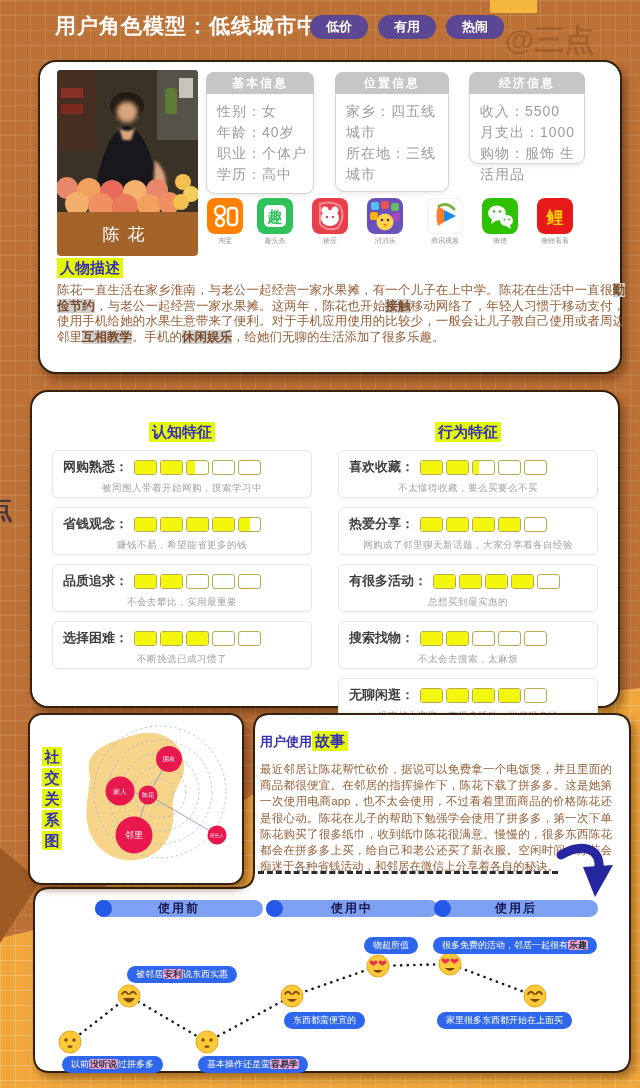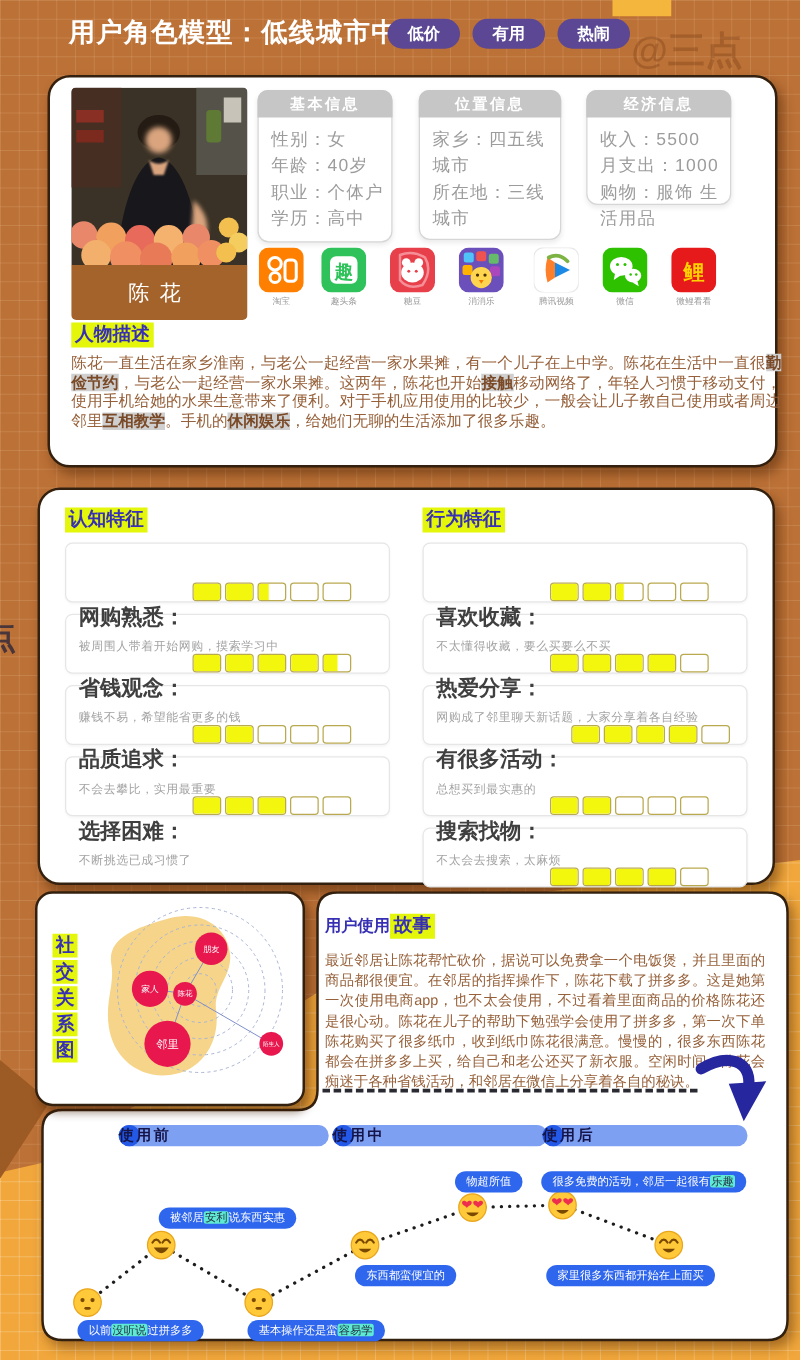--- a/index.html
+++ b/index.html
@@ -41,26 +41,26 @@
   .app{position:absolute;top:136px;width:46px;text-align:center;}
   .app svg{display:block;margin:0 auto;}
   .app-label{margin-top:2px;font-size:7px;color:#9a9a9a;white-space:nowrap;}
   .sec-title{display:inline-block;font-size:15px;font-weight:bold;color:#3730B3;
     background:#E4F70B;padding:1px 3px;line-height:18px;}
   .sec-title-plain{display:inline-block;font-size:13px;font-weight:bold;color:#3730B3;line-height:18px;padding:1px 0;}
   .desc-text{position:absolute;left:17px;top:221px;width:568px;font-size:12.5px;line-height:15.5px;
     color:#96603A;text-align:justify;}
   .desc-text .hl{background:#cfcfcf;font-weight:bold;color:#7A4A28;}
   
-  .traits-grid{display:grid;grid-template-columns:1fr 1fr;column-gap:26px;padding:14px 20px 10px 20px;}
+  .traits-grid{display:grid;grid-template-columns:1fr 1fr;column-gap:26px;padding:30px 20px 10px 20px;text-align:center;}
   .trait-col .sec-title{margin-bottom:8px;}
   .trait-item{border:1px solid #e6e6e6;border-radius:6px;background:#fff;padding:7px 10px 5px 10px;
     margin-bottom:9px;height:48px;box-sizing:border-box;box-shadow:0 1px 2px rgba(0,0,0,.04);}
   .trait-top{display:flex;align-items:center;}
-  .trait-label{font-size:17px;font-weight:bold;color:#3f3f3f;white-space:nowrap;margin-top:40px;}
+  .trait-label{font-size:13px;font-weight:bold;color:#3f3f3f;white-space:nowrap;}
   .rating{display:flex;gap:3px;margin-left:6px;}
   .rating-cell{width:21px;height:13px;border:1px solid #b9a94f;border-radius:3px;background:#fff;overflow:hidden;}
   .rating-fill{height:100%;background:#F3F70D;}
   .trait-desc{margin-top:6px;font-size:9.5px;color:#a3a3a3;letter-spacing:.5px;white-space:nowrap;}
   
   #bottom{left:20px;top:713px;width:610px;height:359px;z-index:2;}
   #lshape{position:absolute;left:0;top:0;filter:drop-shadow(4px 5px 5px rgba(61,26,0,.45));}
   .social-card{position:absolute;left:8px;top:0;width:216px;height:172px;background:#fff;
     border:2px solid #33200e;border-radius:14px;box-shadow:4px 5px 7px rgba(61,26,0,.45);box-sizing:border-box;}
   .vtitle{position:absolute;left:12px;top:32px;display:flex;flex-direction:column;gap:2px;}
@@ -68,25 +68,25 @@
     font-weight:bold;color:#3730B3;background:#E4F70B;}
   #social-svg{position:absolute;left:0;top:0;}
   .story-title{position:absolute;left:240px;top:18px;}
   .story-text{position:absolute;left:240px;top:48px;width:352px;font-size:11.5px;line-height:16.2px;
     color:#96603A;text-align:justify;}
   .divider{position:absolute;left:238px;top:158px;width:300px;border-top:3px dashed #2a2a33;}
   #arrow-svg{position:absolute;left:533px;top:126px;}
   .phase-pill{position:absolute;top:187px;height:17px;background:#7EA0F2;border-radius:9px;
     display:flex;align-items:center;}
   .phase-circle{width:17px;height:17px;border-radius:50%;background:#2359E6;flex:0 0 auto;}
-  .phase-label{flex:1;font-size:12px;font-weight:bold;color:#15154a;
+  .phase-label{flex:1;text-align:center;font-size:12px;font-weight:bold;color:#15154a;
     letter-spacing:2px;margin-left:-17px;}
   .quote-pill{position:absolute;height:15px;line-height:15px;padding:1px 9px;background:#2F66EE;
     border-radius:9px;color:#fff;font-size:9px;white-space:nowrap;}
-  .quote-pill .hl{background:#5eead4;color:#234;font-weight:normal;border-radius:2px;padding:0 1px;text-align:center;}
+  .quote-pill .hl{background:#f9a8d4;color:#234;font-weight:bold;border-radius:2px;padding:0 1px;text-align:center;}
   #journey-svg{position:absolute;left:0;top:0;pointer-events:none;}
 </style>
 </head>
 <body>
 
 <div class="layer bg-gold"></div>
 <div class="layer bg-brown"></div>
 <div class="layer corner-yellow"></div>
 <div class="layer left-dark-wedge"></div>
 <div class="layer watermark">@三点</div>

